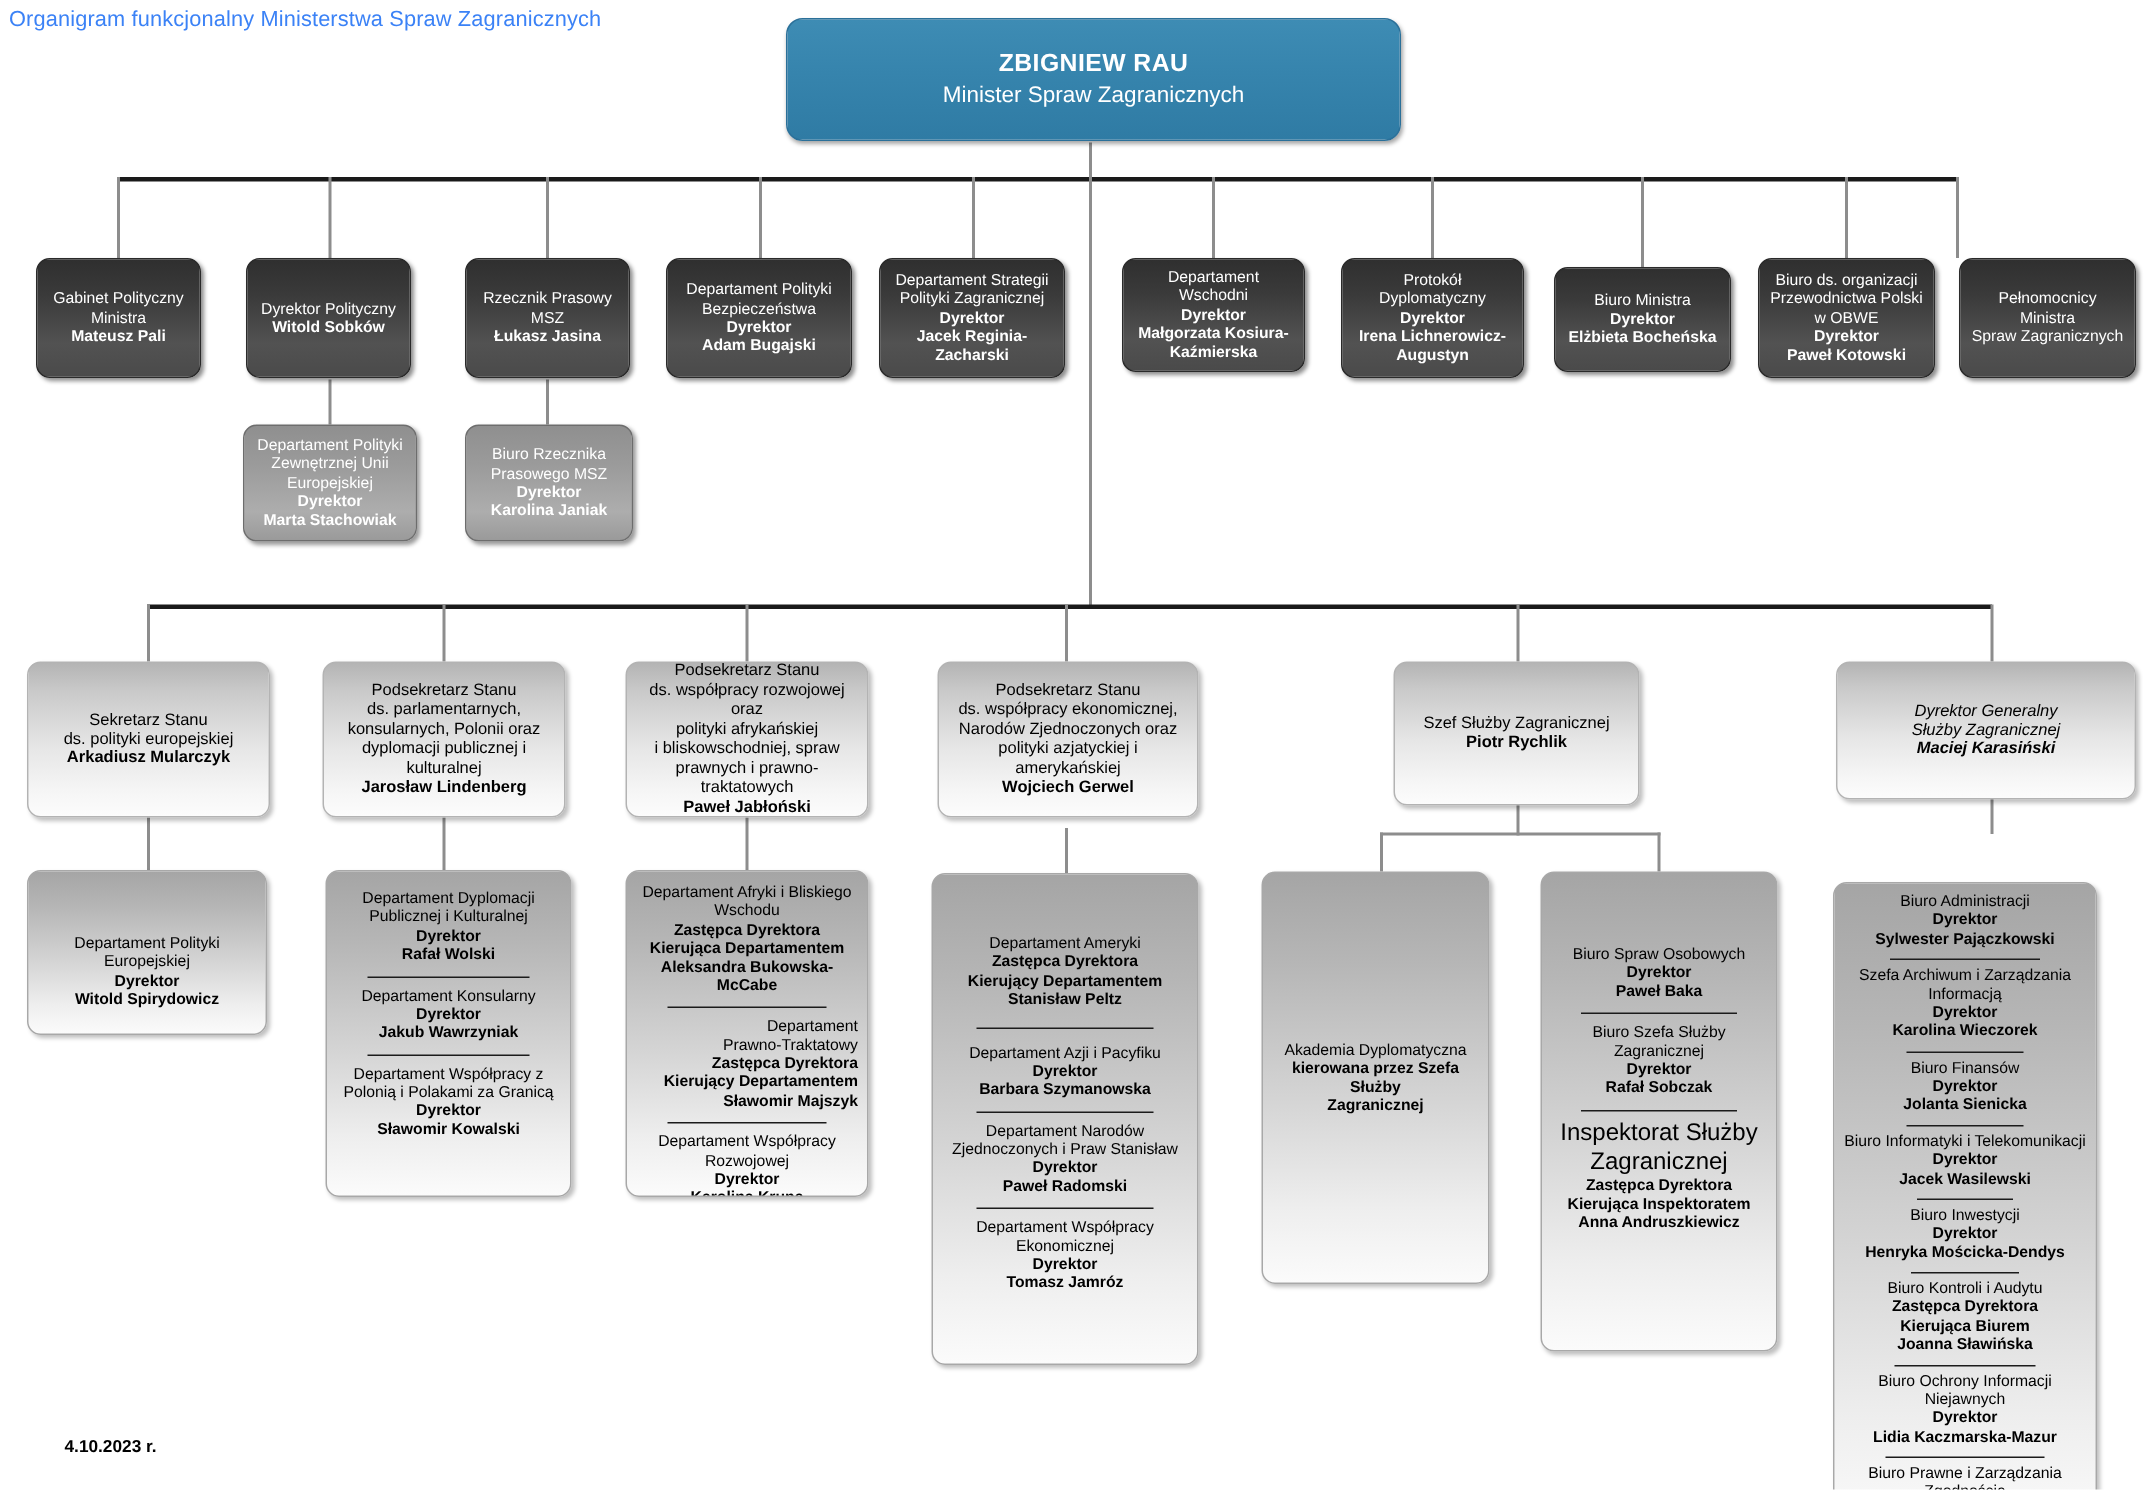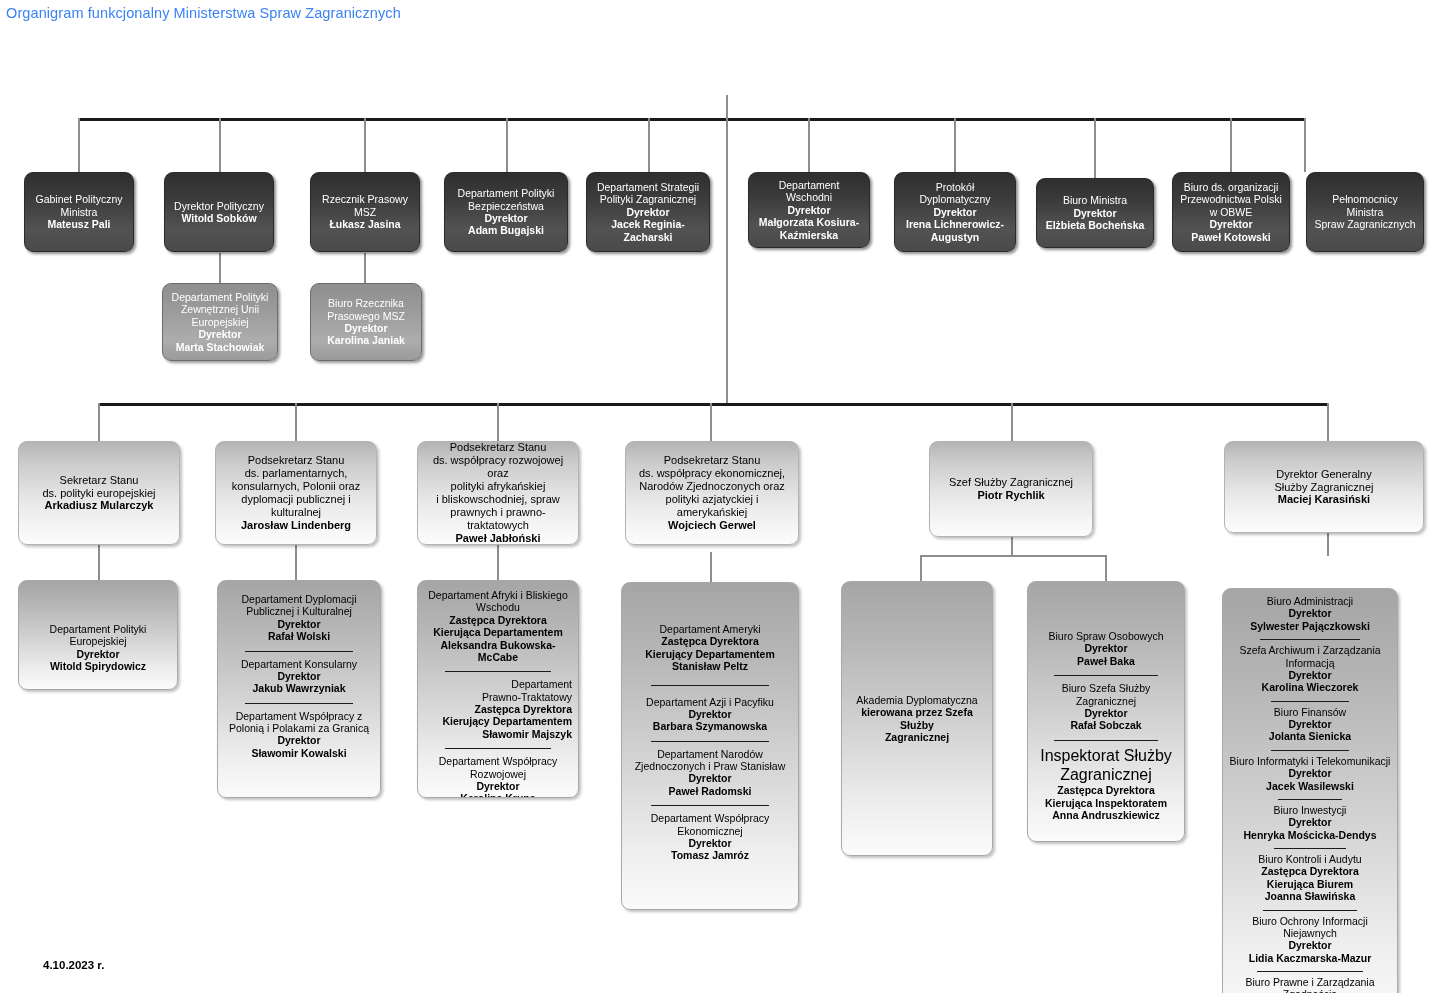--- a/index.html
+++ b/index.html
@@ -118,20 +118,26 @@
   <div class="abs vline" style="left:954px;top:118px;height:54px;"></div>
   <div class="abs vline" style="left:1094px;top:118px;height:60px;"></div>
   <div class="abs vline" style="left:1230px;top:118px;height:54px;"></div>
   <div class="abs vline" style="left:1304px;top:118px;height:54px;"></div>
 
   <div class="abs vline" style="left:726px;top:118px;height:287px;"></div>
 
   <div class="abs vline" style="left:219px;top:253px;height:30px;"></div>
   <div class="abs vline" style="left:364px;top:253px;height:30px;"></div>
 
+  <div class="abs box box-root" style="left:524px;top:12px;width:410px;height:82px;">
+    <div class="inner">
+      <div class="l1">ZBIGNIEW RAU</div>
+      <div class="l2">Minister Spraw Zagranicznych</div>
+    </div>
+  </div>
 
   <div class="abs box box-dark" style="left:164px;top:172px;width:110px;height:80px;">
     <div class="inner">
       <div>Dyrektor Polityczny</div>
       <div class="hl">Witold Sobków</div>
     </div>
   </div>
 
   <div class="abs box box-dark" style="left:24px;top:172px;width:110px;height:80px;">
     <div class="inner">
@@ -283,21 +289,21 @@
     </div>
   </div>
 
   <div class="abs box box-light" style="left:929px;top:441px;width:164px;height:96px;">
     <div class="inner">
       <div>Szef Służby Zagranicznej</div>
       <div class="name">Piotr Rychlik</div>
     </div>
   </div>
 
-  <div class="abs box box-light" style="left:1224px;top:441px;width:200px;height:92px;">
+  <div class="abs box box-light" style="left:1224px;top:441px;width:200px;height:92px;font-style:italic;">
     <div class="inner">
       <div>Dyrektor Generalny</div>
       <div>Służby Zagranicznej</div>
       <div class="name">Maciej Karasiński</div>
     </div>
   </div>
 
   <div class="abs box box-stack" style="left:18px;top:580px;width:160px;height:110px;padding-top:42px;">
     <div class="inner">
       <div class="unit">
@@ -394,21 +400,21 @@
   <div class="abs box box-stack" style="left:841px;top:581px;width:152px;height:275px;align-items:center;">
     <div class="inner">
       <div class="unit">
         <div class="hdr">Akademia Dyplomatyczna</div>
         <div class="role">kierowana przez Szefa Służby</div>
         <div class="role">Zagranicznej</div>
       </div>
     </div>
   </div>
 
-  <div class="abs box box-stack" style="left:1027px;top:581px;width:158px;height:261px;padding-top:48px;">
+  <div class="abs box box-stack" style="left:1027px;top:581px;width:158px;height:320px;padding-top:48px;">
     <div class="inner">
       <div class="unit">
         <div class="hdr">Biuro Spraw Osobowych</div>
         <div class="role">Dyrektor</div>
         <div class="person">Paweł Baka</div>
       </div>
       <div class="sep"></div>
       <div class="unit" style="margin-top:0;padding-top:0;">
         <div class="hdr">Biuro Szefa Służby</div>
         <div class="hdr">Zagranicznej</div>

